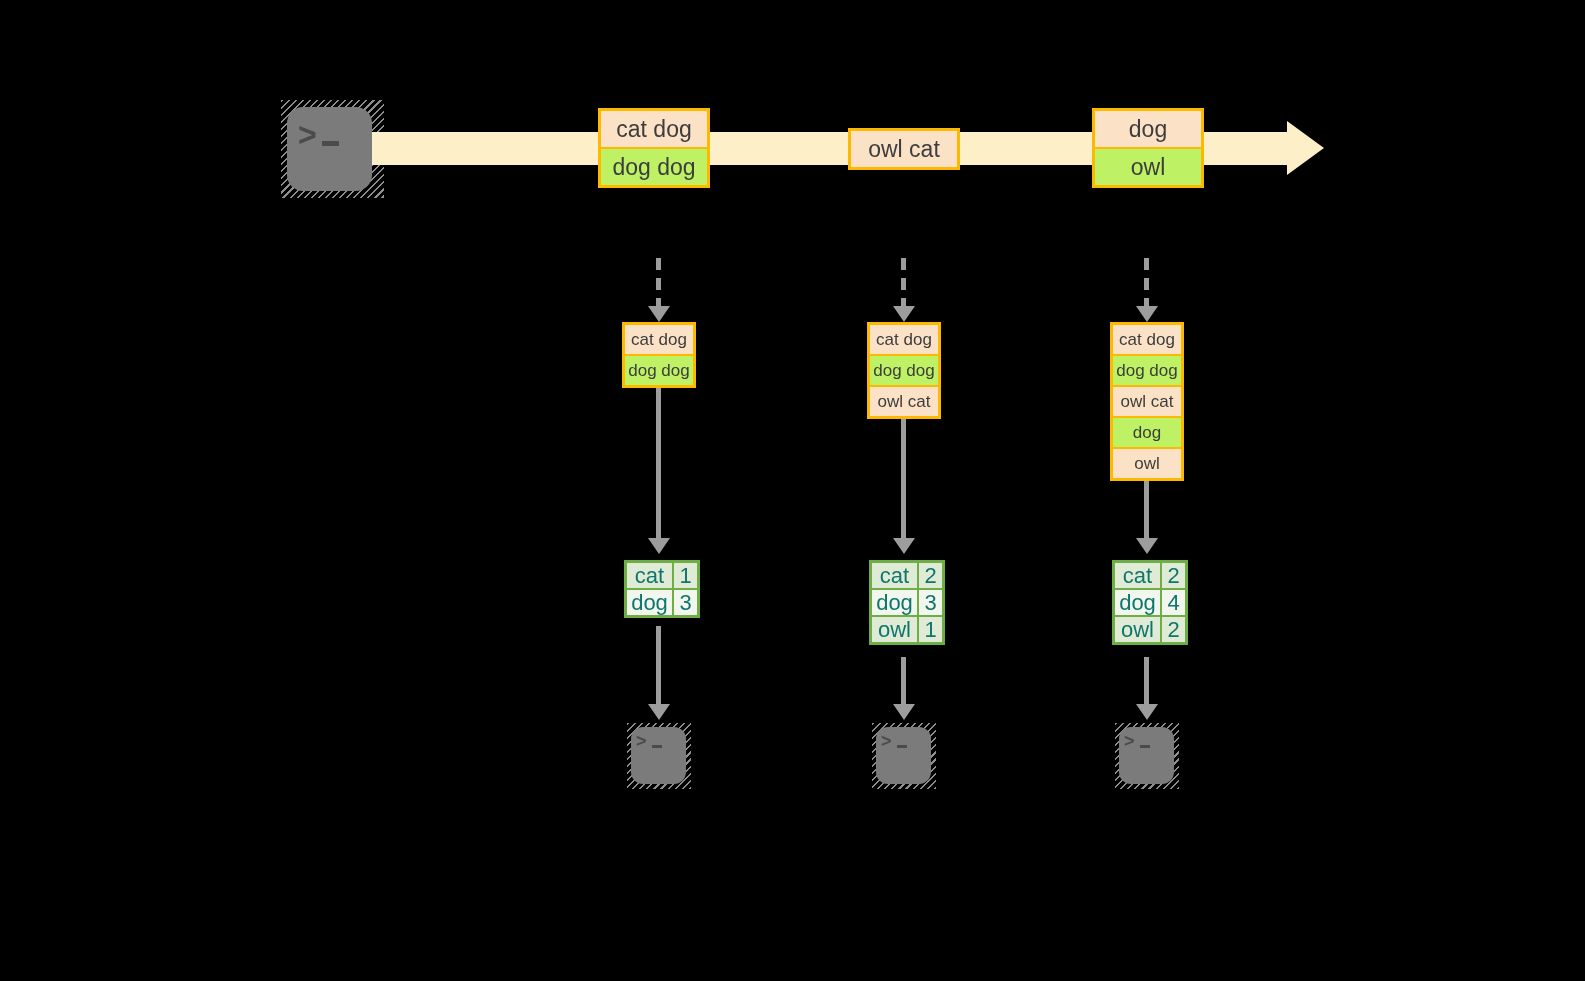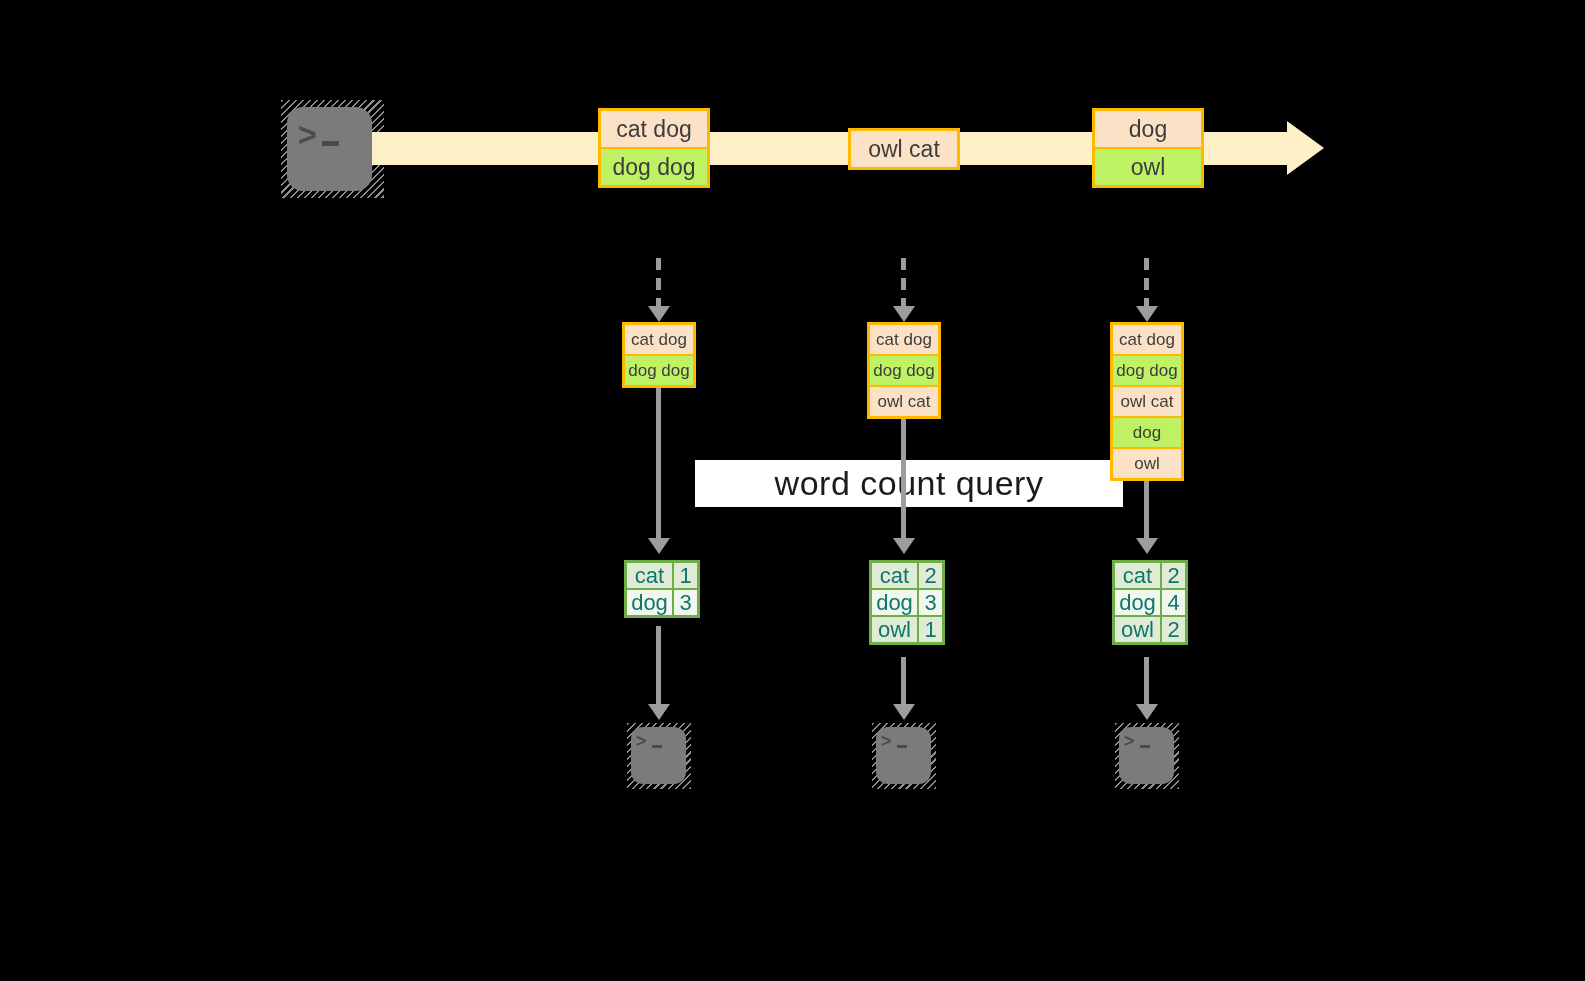--- a/index.html
+++ b/index.html
@@ -114,23 +114,20 @@
     <div class="row fill-d">owl cat</div>
   </div>
   <div class="obox stack stack3">
     <div class="row fill-d">cat dog</div>
     <div class="row fill-l">dog dog</div>
     <div class="row fill-d">owl cat</div>
     <div class="row fill-l">dog</div>
     <div class="row fill-d">owl</div>
   </div>
 
-  <div class="banner">
-    <span>word count query</span>
-  </div>
 
   <div class="vline" style="left:656px;top:388px;height:150px;"></div>
   <div class="ahead" style="left:648px;top:538px;"></div>
   <div class="vline" style="left:901px;top:419px;height:119px;"></div>
   <div class="ahead" style="left:893px;top:538px;"></div>
   <div class="vline" style="left:1144px;top:481px;height:57px;"></div>
   <div class="ahead" style="left:1136px;top:538px;"></div>
 
   <div class="gtable gt1">
     <div class="cell g-d">cat</div>

